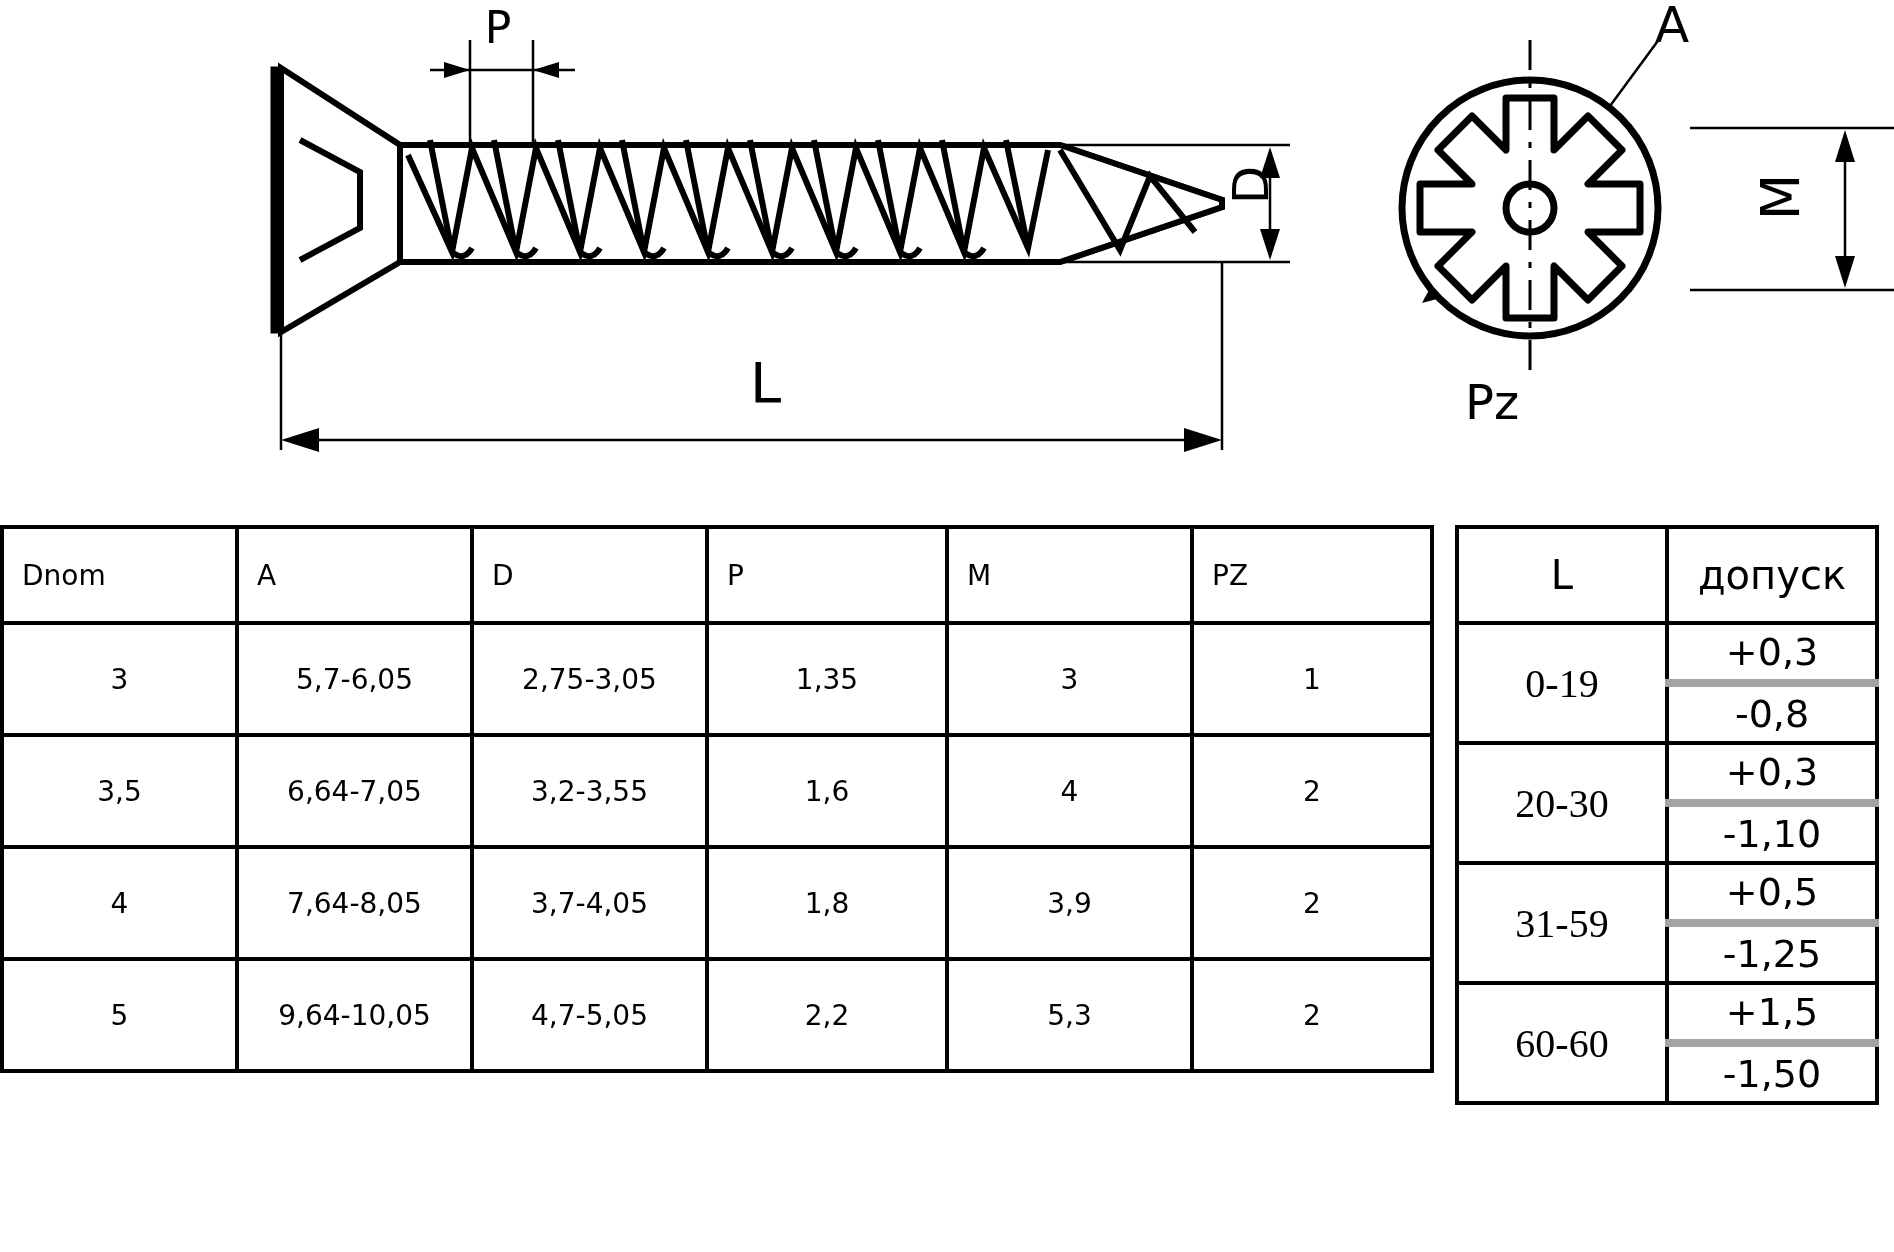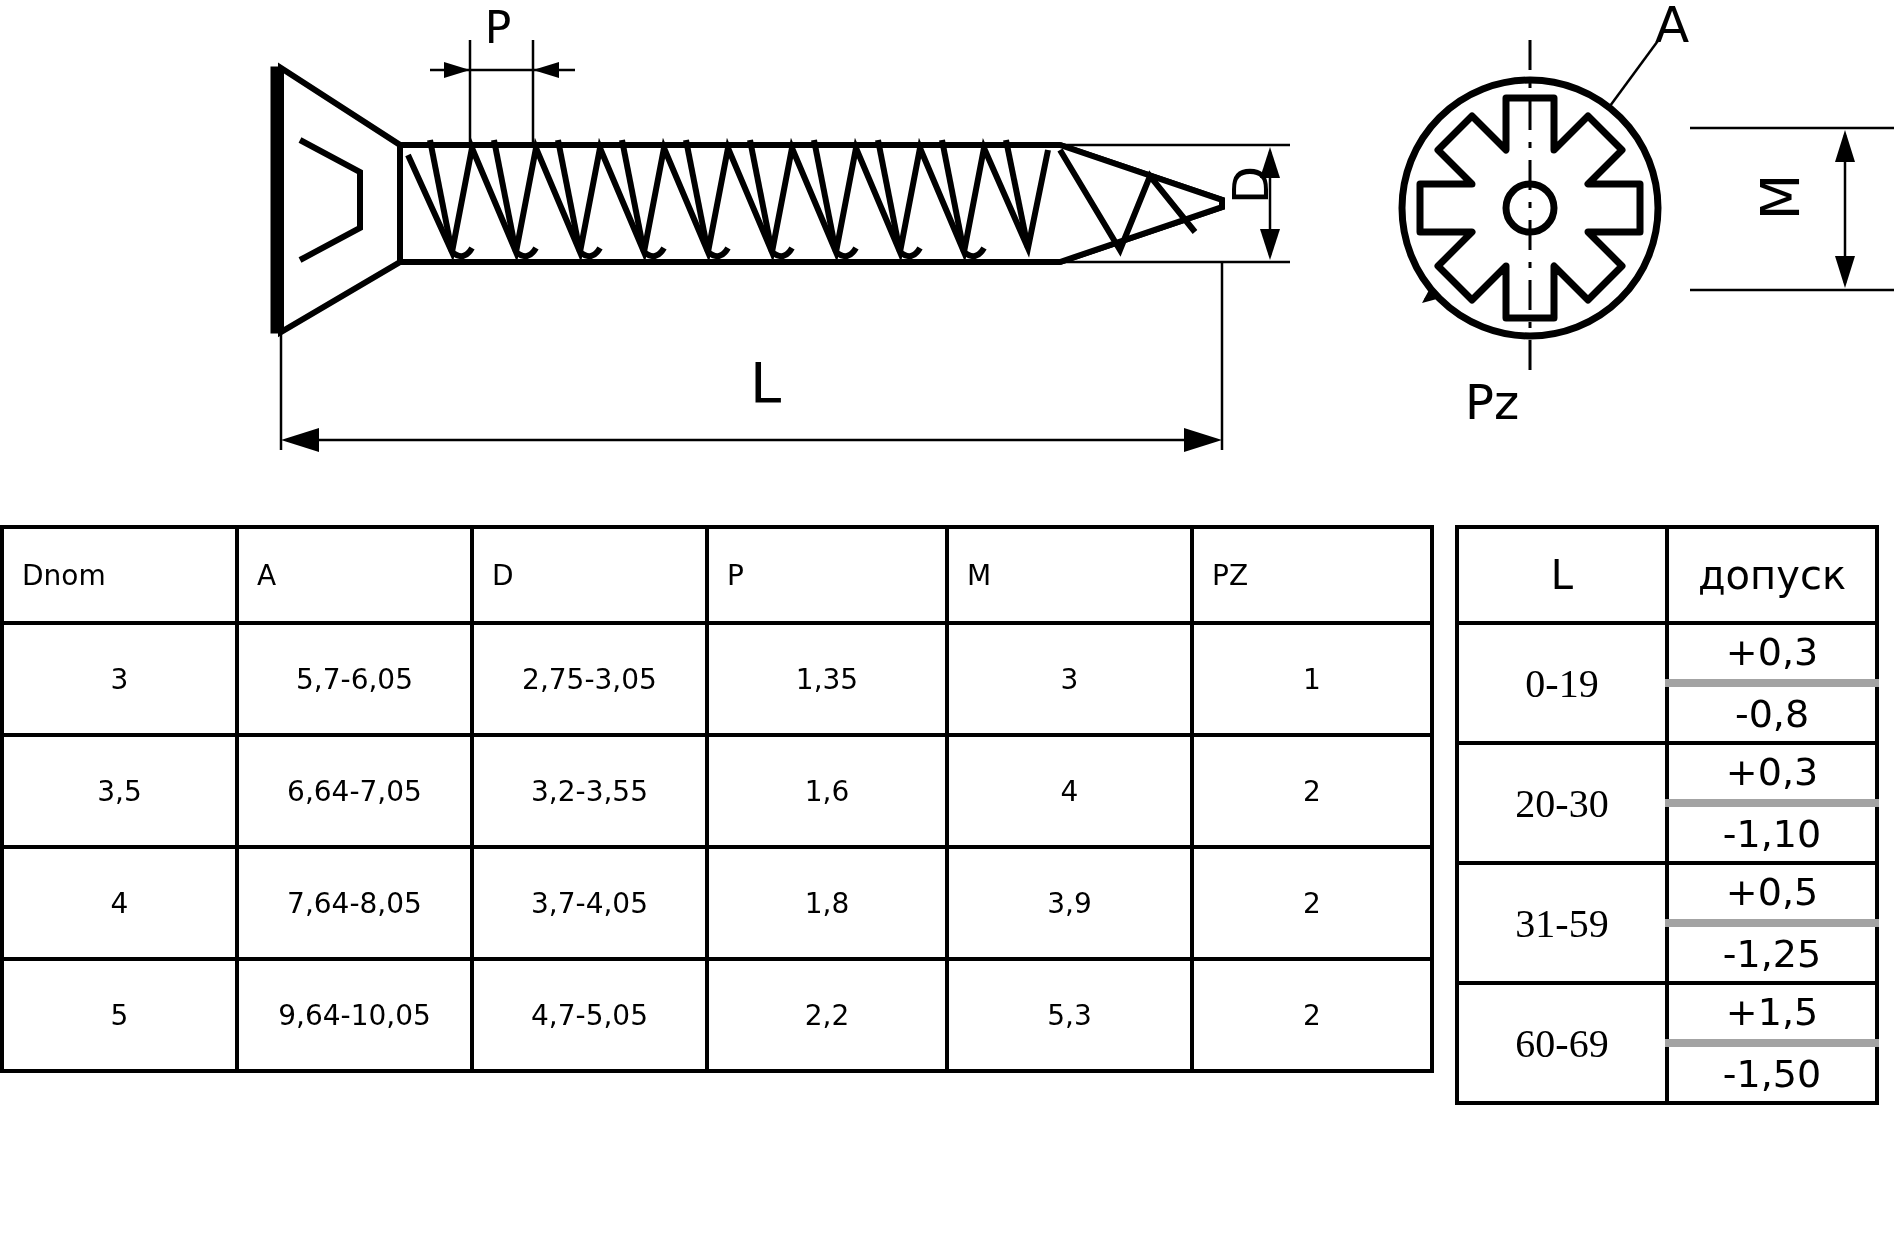--- a/index.html
+++ b/index.html
@@ -299,21 +299,21 @@
           <td class="tol-bot">-1,10</td>
         </tr>
         <tr>
           <td class="lcell" rowspan="2">31-59</td>
           <td class="tol-top">+0,5</td>
         </tr>
         <tr>
           <td class="tol-bot">-1,25</td>
         </tr>
         <tr>
-          <td class="lcell" rowspan="2">60-69</td>
+          <td class="lcell" rowspan="2">60-60</td>
           <td class="tol-top">+1,5</td>
         </tr>
         <tr>
           <td class="tol-bot">-1,50</td>
         </tr>
       </tbody>
   </table>
 
 </div>
 

